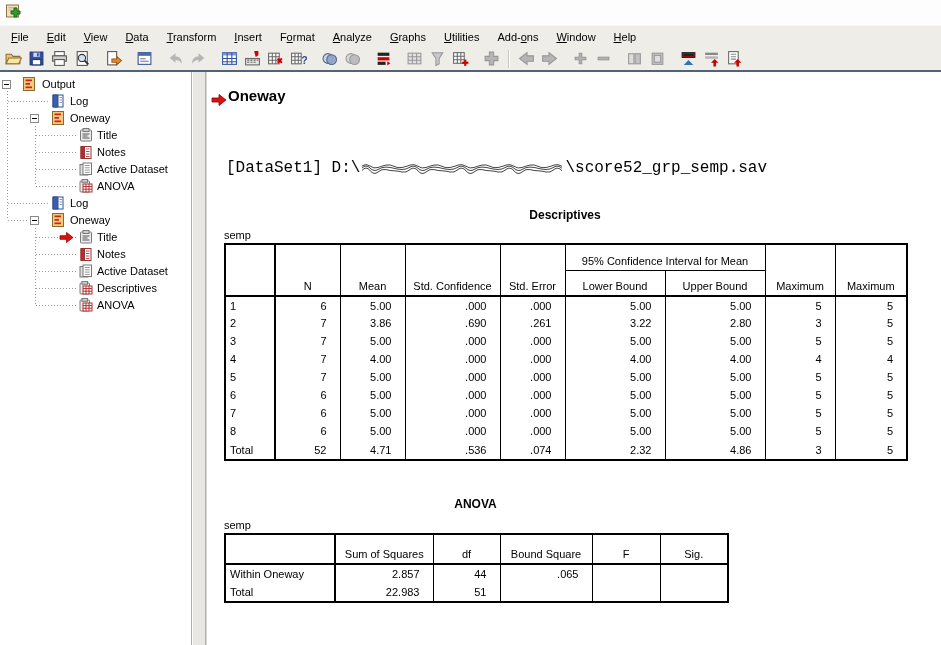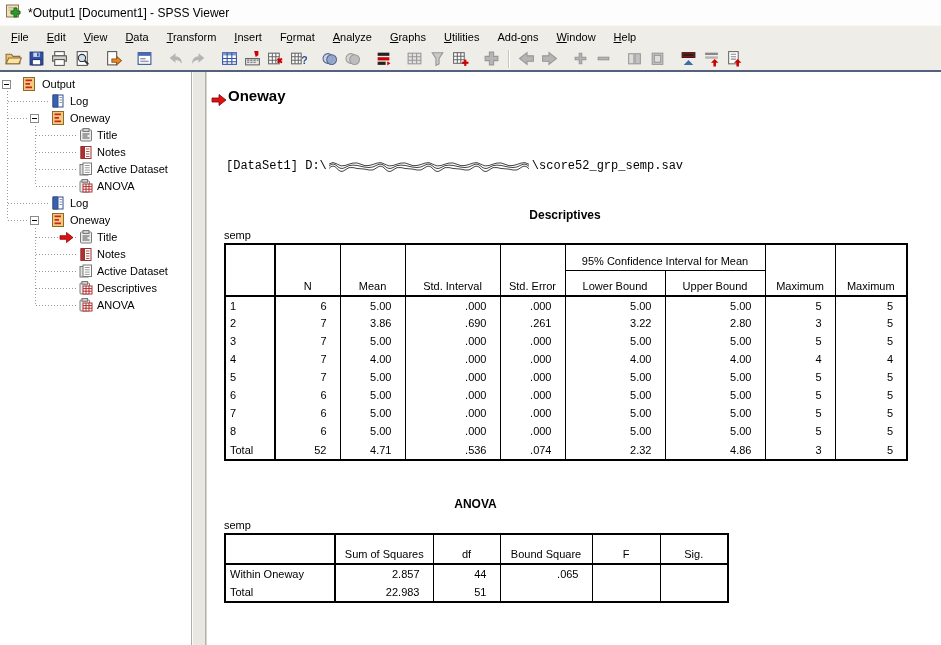--- a/index.html
+++ b/index.html
@@ -35,21 +35,21 @@
   .tnode-icon svg { width:16px; height:16px; display:block; }
   .expander { position:absolute; top:4px; width:9px; height:9px; background:#fff; border:1px solid #8a8a8a; }
   .expander i { position:absolute; left:1px; right:1px; top:3px; height:1px; background:#000; }
   .guide { position:absolute; }
   .guide.h { height:1px; background:repeating-linear-gradient(90deg,#9a9a9a 0 1px,transparent 1px 3px); }
   .guide.v { width:1px; background:repeating-linear-gradient(180deg,#9a9a9a 0 1px,transparent 1px 3px); }
   .sel-arrow { position:absolute; width:15px; height:13px; }
   
   .h1 { position:absolute; font-size:15px; font-weight:bold; color:#000; }
   .head-arrow { position:absolute; width:16px; height:14px; }
-  .dataset-line { position:absolute; font-family:"Liberation Mono", monospace; font-size:12px; color:#000; white-space:nowrap; }
+  .dataset-line { position:absolute; font-family:"Liberation Mono", monospace; font-size:16px; color:#000; white-space:nowrap; }
   .scribble { display:inline-block; vertical-align:middle; height:14px; filter:blur(.4px); }
   .tbl-title { position:absolute; font-size:12px; font-weight:bold; color:#000; text-align:center; }
   .var-label { position:absolute; font-size:11px; color:#000; }
   .tbl-wrap { position:absolute; }
   table.spss { border-collapse:collapse; table-layout:fixed; border:2px solid #000; font-size:11px; color:#000; }
   table.spss th, table.spss td { font-weight:normal; overflow:hidden; }
   table.spss thead th { vertical-align:bottom; text-align:center; padding:2px 2px 3px 2px;
                         border-left:1px solid #000; border-right:1px solid #000; line-height:12px; }
   table.spss thead th.hb { border-bottom:2px solid #000; }
   table.spss thead th.ci { border-bottom:1px solid #000; }
@@ -66,21 +66,20 @@
 
   <div class="titlebar">
     <span>
       <svg width="16" height="16" viewBox="0 0 16 16">
         <rect x="1.5" y="2" width="12" height="12" fill="#f0e0c0" stroke="#8a7448"></rect>
         <rect x="3.5" y="4" width="8" height="1.4" fill="#c8b894"></rect>
         <rect x="3.5" y="6.5" width="8" height="1.4" fill="#c8b894"></rect>
         <polygon points="9,5 12,5 12,8 15,8 15,11 12,11 12,14 9,14 9,11 6,11 6,8 9,8" fill="#2e9e2e" stroke="#1a6a1a"></polygon>
       </svg>
     </span>
-    <span class="title">*Output1 [Document1] - SPSS Viewer</span>
   </div>
 
   <div class="menubar" id="menubar">
       <span class="menu-item"><u>F</u>ile</span>
       <span class="menu-item"><u>E</u>dit</span>
       <span class="menu-item"><u>V</u>iew</span>
       <span class="menu-item"><u>D</u>ata</span>
       <span class="menu-item"><u>T</u>ransform</span>
       <span class="menu-item"><u>I</u>nsert</span>
       <span class="menu-item">F<u>o</u>rmat</span>
@@ -479,21 +478,21 @@
               <col style="width:100px">
               <col style="width:100px">
               <col style="width:70px">
               <col style="width:72px">
             </colgroup>
             <thead>
               <tr>
                 <th class="rl hb" rowspan="2" style="height:52px"></th>
                 <th class="hb" rowspan="2">N</th>
                 <th class="hb" rowspan="2">Mean</th>
-                <th class="hb" rowspan="2">Std. Interval</th>
+                <th class="hb" rowspan="2">Std. Confidence</th>
                 <th class="hb" rowspan="2">Std. Error</th>
                 <th class="ci" colspan="2">95% Confidence Interval for Mean</th>
                 <th class="hb" rowspan="2">Maximum</th>
                 <th class="hb" rowspan="2">Maximum</th>
               </tr>
               <tr>
                 <th class="hb">Lower Bound</th>
                 <th class="hb">Upper Bound</th>
               </tr>
             </thead>

